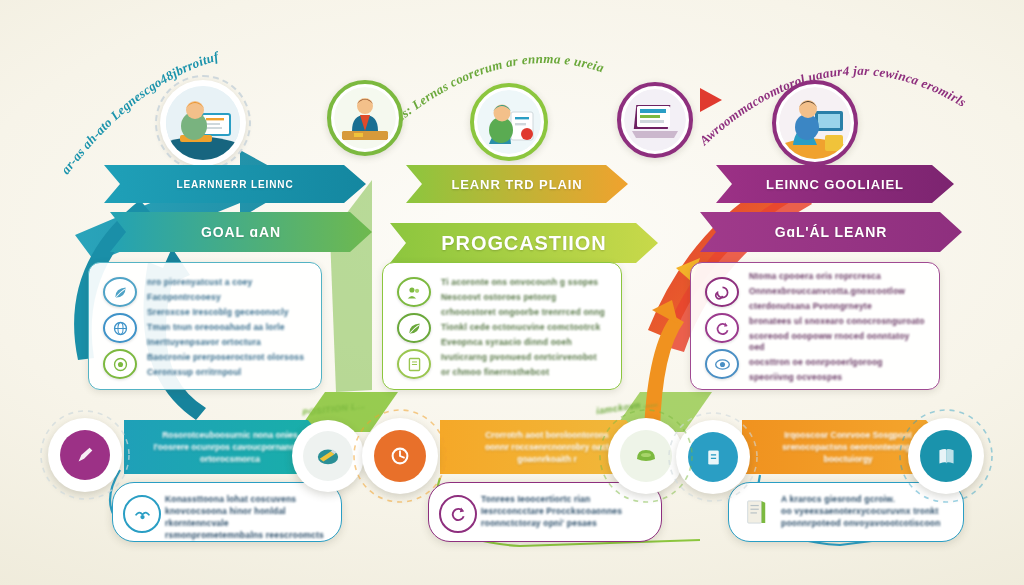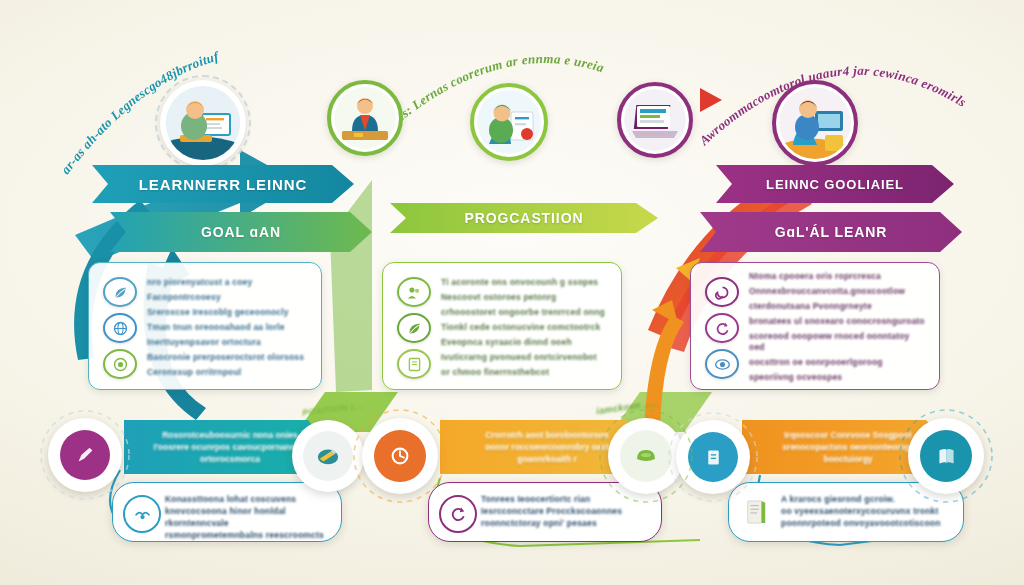--- a/index.html
+++ b/index.html
@@ -189,21 +189,21 @@
         <rect x="39" y="27" width="22" height="14" fill="#9ad4ea"></rect>
         <path d="M14 58 Q16 40 30 40 L38 58 Z" fill="#2a9ec4"></path>
         <ellipse cx="28" cy="40" rx="12" ry="13" fill="#3b86c4"></ellipse>
         <circle cx="29" cy="22" r="9" fill="#f3c08a"></circle>
         <path d="M20 20 Q29 10 38 20 Q34 14 29 14 Q24 14 20 20 Z" fill="#4a3a2a"></path>
         <rect x="46" y="48" width="18" height="16" rx="2" fill="#f0c33a"></rect>
       </svg>
     </div>
   </div>
 
-  <div class="chev c1" style="left:92px;top:165px;width:262px;height:38px;font-size:15px;
+  <div class="chev c1" style="left:104px;top:165px;width:262px;height:38px;font-size:10px;
               background:linear-gradient(90deg,#1fa0b8,#1487a0);">
     <span>LEARNNERR  LEINNC</span>
   </div>
   <div class="chev c1" style="left:110px;top:212px;width:262px;height:40px;font-size:14px;
               background:linear-gradient(90deg,#23a2b4,#6fb94e);">
     <span>GOAL ɑAN</span>
   </div>
 
   <div class="panel" style="left:88px;top:262px;width:232px;height:126px;border:1.5px solid #53b3c4;">
     <div class="rows">
@@ -233,21 +233,25 @@
         <div>Facopontrcooesy</div>
         <div>Sreroxcse Irescoblg geceoonocly</div>
         <div>Tman tnun oreoooahaod aa lorle</div>
         <div>Inerttuyenpsavor ortoctura</div>
         <div>Baocronie prerposeroctsrot olorsoss</div>
         <div>Ceronxsup orritrnpoul</div>
       </div>
     </div>
   </div>
 
-  <div class="chev c1" style="left:390px;top:203px;width:268px;height:30px;font-size:14px;
+  <div class="chev c1" style="left:406px;top:165px;width:222px;height:38px;font-size:13px;
+              background:linear-gradient(90deg,#8cc63e,#f0a22e);">
+    <span>LEANR TRD PLAIN</span>
+  </div>
+  <div class="chev c1" style="left:390px;top:223px;width:268px;height:40px;font-size:20px;
               background:linear-gradient(90deg,#8cc63e,#c8d94a);">
     <span>PROGCASTIION</span>
   </div>
 
   <div class="panel" style="left:382px;top:262px;width:238px;height:126px;border:1.5px solid #8cc63e;">
     <div class="rows">
       <div class="iconcol">
         <div class="micon" style="border:2px solid #7cb93f;">
           <svg viewBox="0 0 20 20" width="17" height="17">
               <circle cx="7" cy="7" r="3" fill="#7cb93f"></circle>

